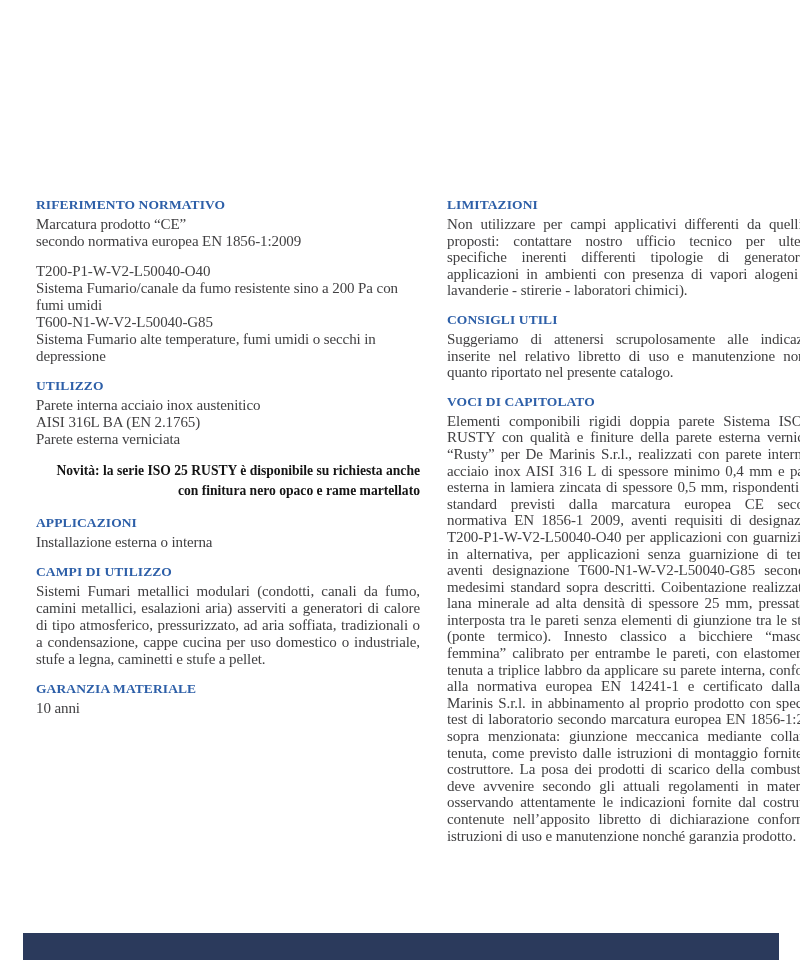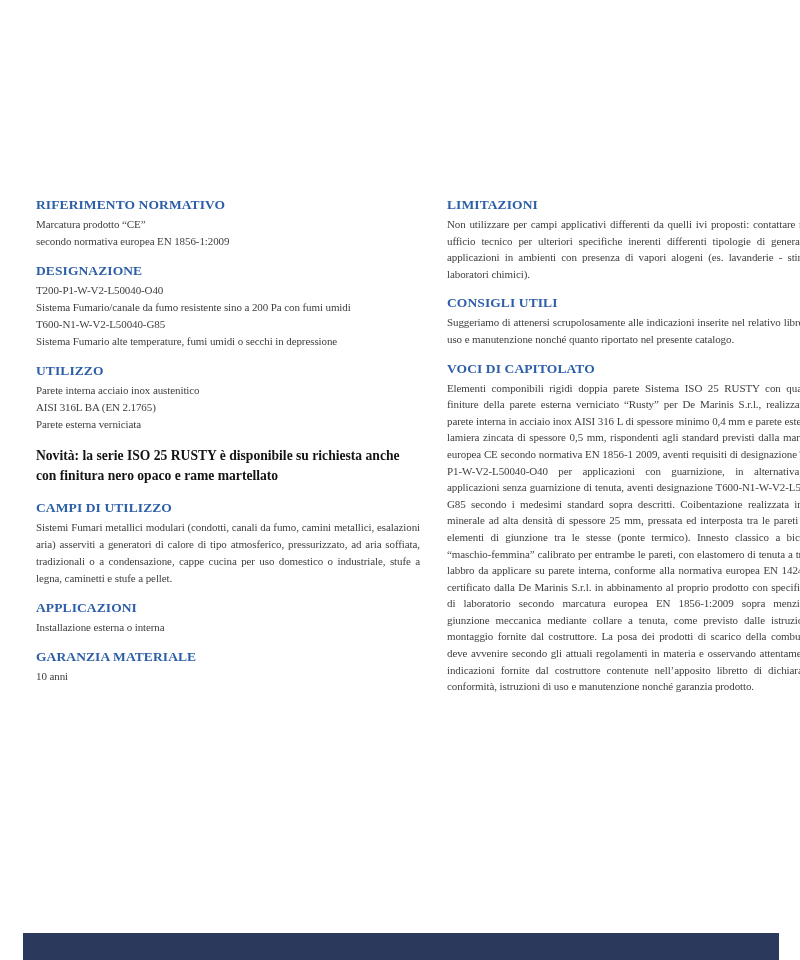--- a/index.html
+++ b/index.html
@@ -13,29 +13,29 @@
   .col { position:absolute; top:197px; }
   .col.left  { left:13px;  width:384px; }
   .col.right { left:424px; width:379px; }
   section { margin:0 0 13px 0; }
   .hd {
     margin:0 0 3px 0;
     font-size:13.5px; font-weight:bold; letter-spacing:0.1px;
     color:var(--accent,#2d5fa8);
   }
   .lines, .para {
-    margin:0; font-size:11px; line-height:17px; letter-spacing:-0.1px;
+    margin:0; font-size:15px; line-height:17px; letter-spacing:-0.1px;
   }
   .lines { white-space:pre-line; }
   .para  { text-align:justify; }
   .col.right .para { line-height:16.6px; }
   .novita {
     margin:9px 0 14px 0;
     font-size:13.6px; line-height:20px; font-weight:bold;
-    color:#141414; text-align:left;
+    color:#141414; text-align:right;
   }
   .footer-bar {
     position:absolute; left:0; bottom:0;
     width:756px; height:27px;
     background:var(--footer,#2b3a5c);
   }
 </style>
 </head>
 <body>
 
@@ -43,44 +43,43 @@
 
   <div class="col left">
 
     <section>
       <h3 class="hd">RIFERIMENTO NORMATIVO</h3>
       <p class="lines">Marcatura prodotto “CE”
 secondo normativa europea EN 1856-1:2009</p>
     </section>
 
     <section>
-      <h3 class="hd">DESIGNAZIONE</h3>
       <p class="lines">T200-P1-W-V2-L50040-O40
 Sistema Fumario/canale da fumo resistente sino a 200 Pa con fumi umidi
 T600-N1-W-V2-L50040-G85
 Sistema Fumario alte temperature, fumi umidi o secchi in depressione</p>
     </section>
 
     <section>
       <h3 class="hd">UTILIZZO</h3>
       <p class="lines">Parete interna acciaio inox austenitico
 AISI 316L BA (EN 2.1765)
 Parete esterna verniciata</p>
     </section>
 
     <p class="novita">Novità: la serie ISO 25 RUSTY è disponibile su richiesta anche con finitura nero opaco e rame martellato</p>
 
     <section>
-      <h3 class="hd">CAMPI DI UTILIZZO</h3>
-      <p class="para">Sistemi Fumari metallici modulari (condotti, canali da fumo, camini metallici, esalazioni aria) asserviti a generatori di calore di tipo atmosferico, pressurizzato, ad aria soffiata, tradizionali o a condensazione, cappe cucina per uso domestico o industriale, stufe a legna, caminetti e stufe a pellet.</p>
+      <h3 class="hd">APPLICAZIONI</h3>
+      <p class="lines">Installazione esterna o interna</p>
     </section>
 
     <section>
-      <h3 class="hd">APPLICAZIONI</h3>
-      <p class="lines">Installazione esterna o interna</p>
+      <h3 class="hd">CAMPI DI UTILIZZO</h3>
+      <p class="para">Sistemi Fumari metallici modulari (condotti, canali da fumo, camini metallici, esalazioni aria) asserviti a generatori di calore di tipo atmosferico, pressurizzato, ad aria soffiata, tradizionali o a condensazione, cappe cucina per uso domestico o industriale, stufe a legna, caminetti e stufe a pellet.</p>
     </section>
 
     <section>
     </section>
 
     <section>
       <h3 class="hd">GARANZIA MATERIALE</h3>
       <p class="lines">10 anni</p>
     </section>
 

